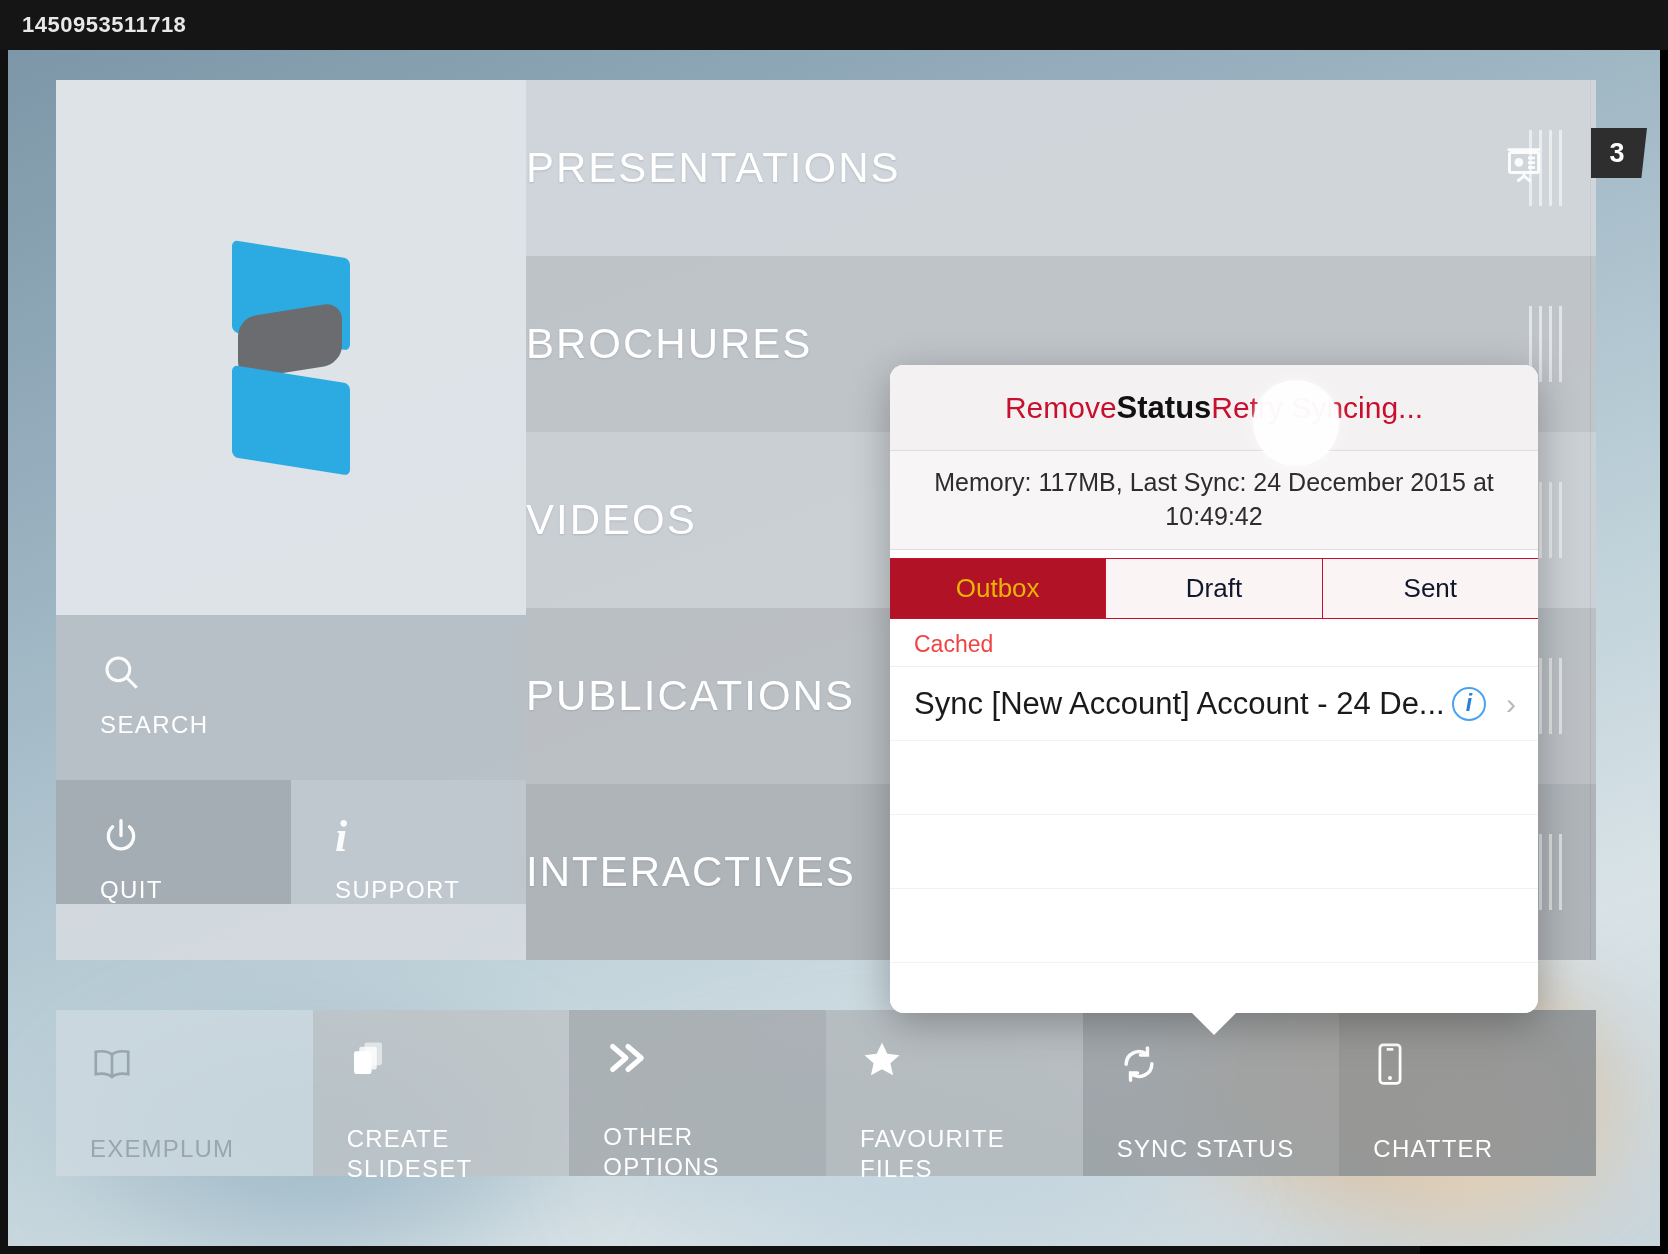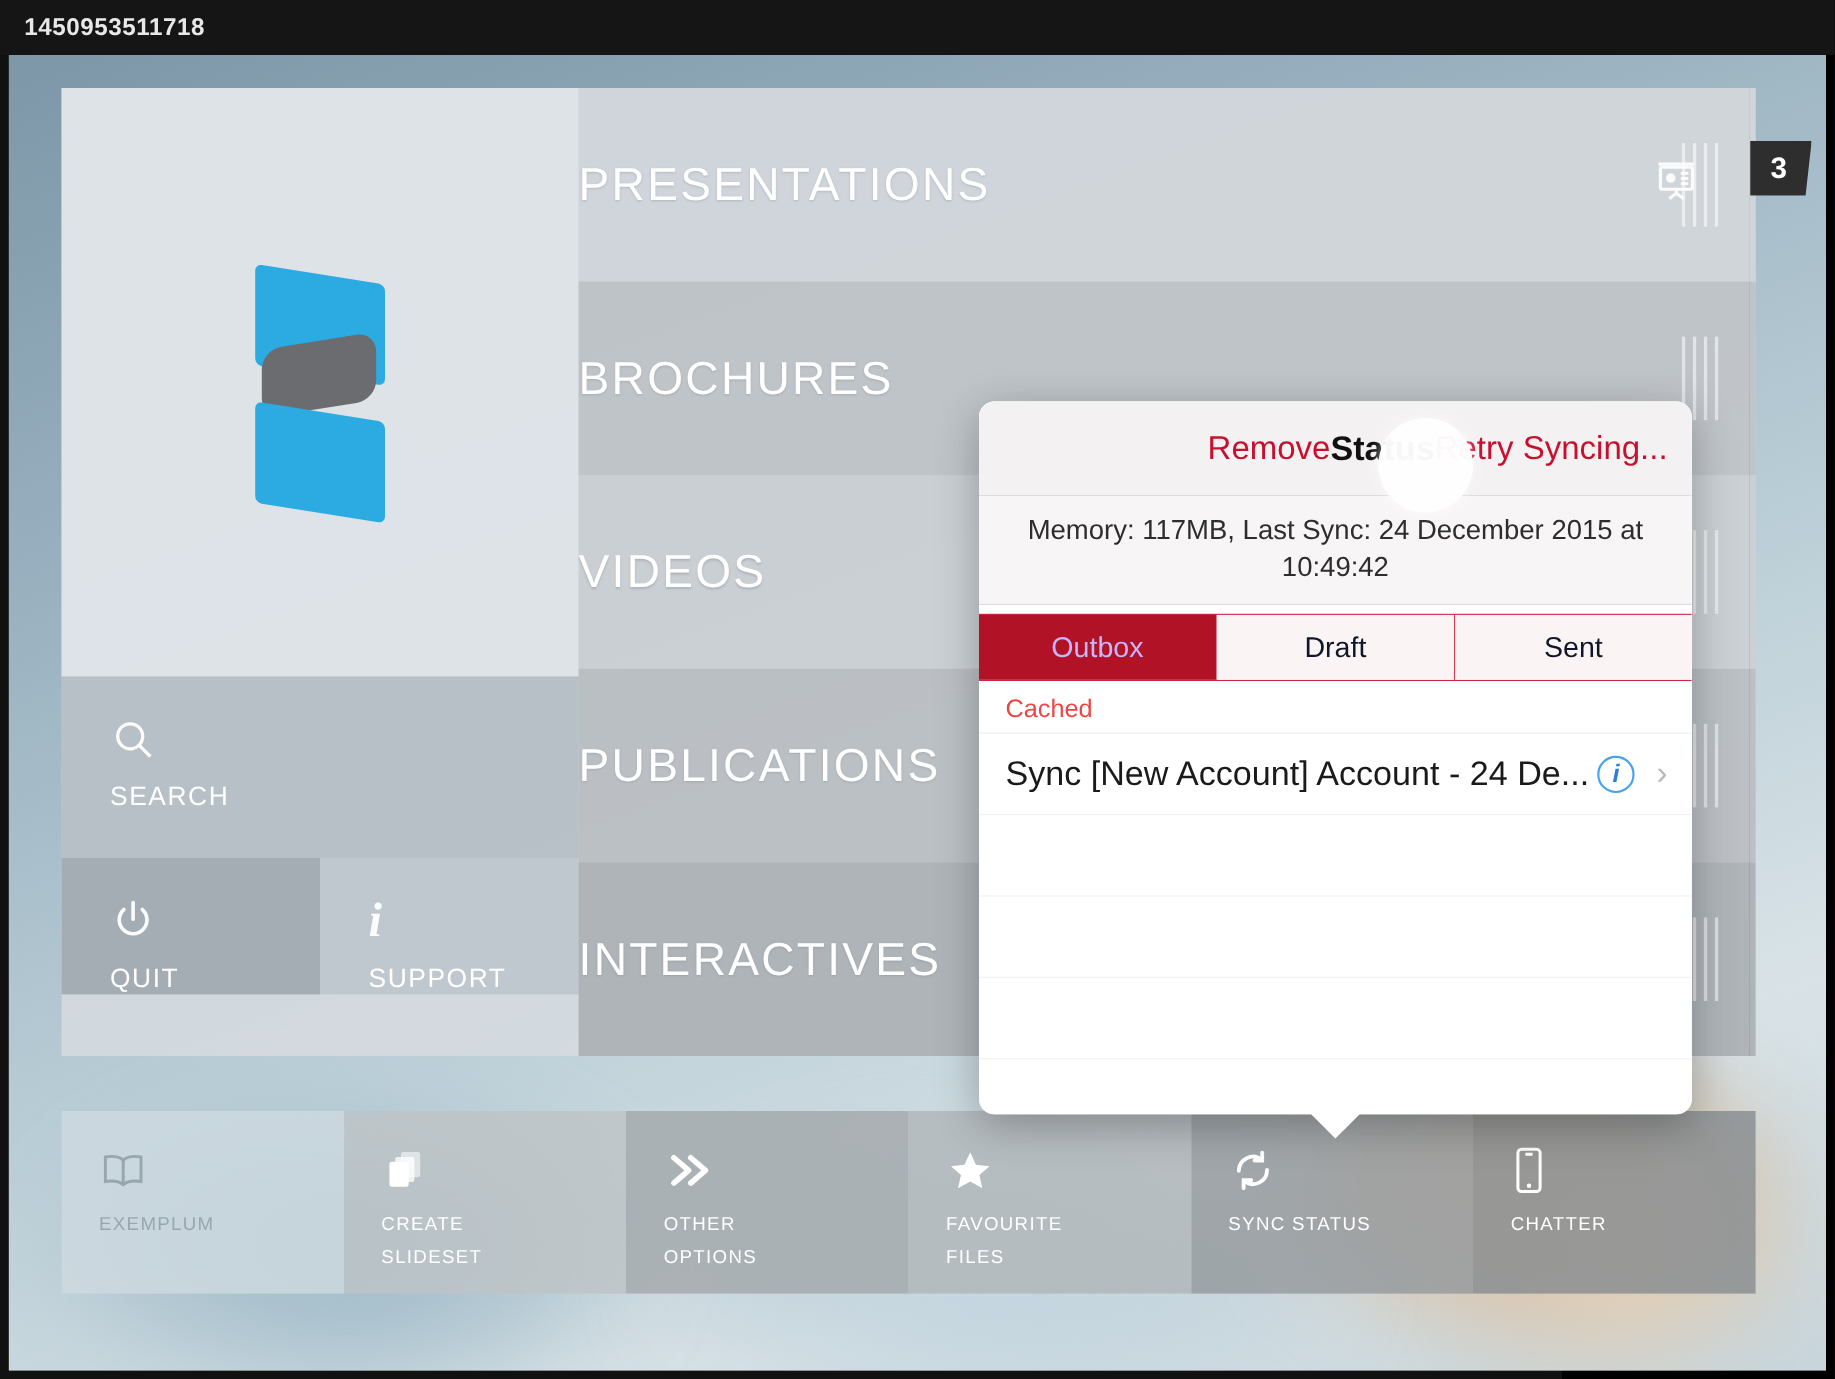--- a/index.html
+++ b/index.html
@@ -130,62 +130,63 @@
   }
   .tb-item.i1 { background: rgba(206,218,224,0.80); }
   .tb-item.i2 { background: rgba(190,195,198,0.80); }
   .tb-item.i3 { background: rgba(163,168,172,0.82); }
   .tb-item.i4 { background: rgba(176,181,184,0.80); }
   .tb-item.i5 { background: rgba(150,155,158,0.84); }
   .tb-item.i6 { background: rgba(135,140,144,0.82); }
   .tb-ico { height: 52px; display: flex; align-items: center; color: #ffffff; margin-bottom: 8px; }
   .tb-item.i1 .tb-ico, .tb-item.i1 .tb-label { color: #98a6ae; }
   .tb-label {
-    color: #ffffff; font-size: 17px; line-height: 30px; letter-spacing: 1.2px;
+    color: #ffffff; font-size: 24px; line-height: 30px; letter-spacing: 1.2px;
     font-family: "Liberation Sans Narrow", "Liberation Sans", sans-serif;
     white-space: pre-line;
+    margin-top: 36px;
   }
 
   
   .popover {
     position: absolute; left: 882px; top: 315px; width: 648px; height: 648px;
     background: #ffffff; border-radius: 14px;
     box-shadow: 0 10px 40px rgba(0,0,0,.28);
     overflow: visible;
   }
   .pop-tail {
     position: absolute; left: 50%; bottom: -22px; transform: translateX(-50%);
     width: 0; height: 0;
     border-left: 23px solid transparent; border-right: 23px solid transparent;
     border-top: 23px solid #ffffff;
   }
   .pop-inner { position: absolute; inset: 0; border-radius: 14px; overflow: hidden; background:#fff;}
   .pop-header {
     height: 86px; background: #f4f1f2; display: flex; align-items: center;
-    justify-content: flex-end; padding: 0 22px;
+    justify-content: center; padding: 0 36px;
     border-bottom: 1px solid #dcdcdc;
   }
   .pop-btn { color: #c8102e; font-size: 30px; white-space: nowrap; }
   .pop-btn.right { max-width: 230px; overflow: hidden; text-overflow: ellipsis; }
   .pop-title { color: #111; font-size: 31px; font-weight: bold; }
   .pop-sub {
     background: #f7f5f6; padding: 14px 40px 16px;
     text-align: center; color: #2d2d2d; font-size: 25px; line-height: 34px;
     border-bottom: 1px solid #e0dcdd;
   }
   .seg {
     display: flex; margin: 8px 0 0; border: 1px solid #c8102e;
     border-left: none; border-right: none;
   }
   .seg-item {
     flex: 1 1 0; text-align: center; padding: 14px 0; font-size: 26px;
     color: #0f172a; background: #fbf4f5; border-right: 1px solid #c8102e;
   }
   .seg-item:last-child { border-right: none; }
-  .seg-item.active { background: #b11226; color: #c4b5fd; }
+  .seg-item.active { background: #b11226; color: #eab308; }
   .list-section {
     padding: 12px 24px 8px; font-size: 23px; font-weight: normal; color: #ef4444;
   }
   .list-row {
     height: 74px; display: flex; align-items: center; padding: 0 22px 0 24px;
     border-top: 1px solid #f0eeee;
   }
   .list-row .lr-text {
     flex: 1 1 auto; font-size: 31px; color: #1a1a1a;
     white-space: nowrap; overflow: hidden; text-overflow: ellipsis;

